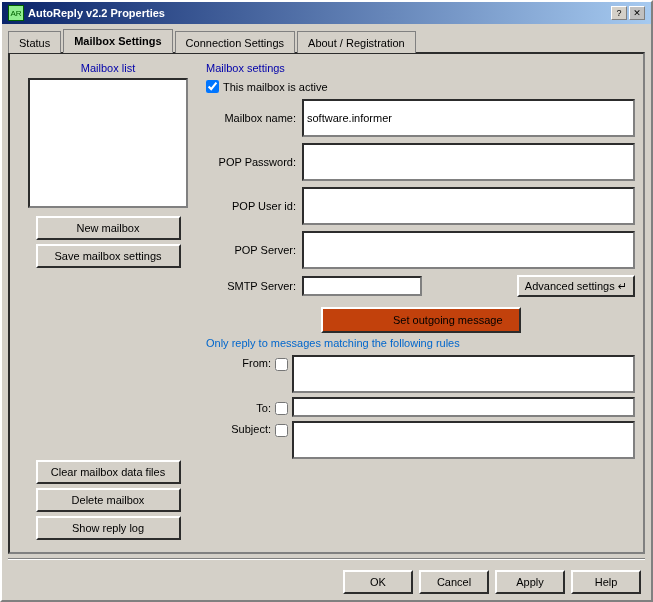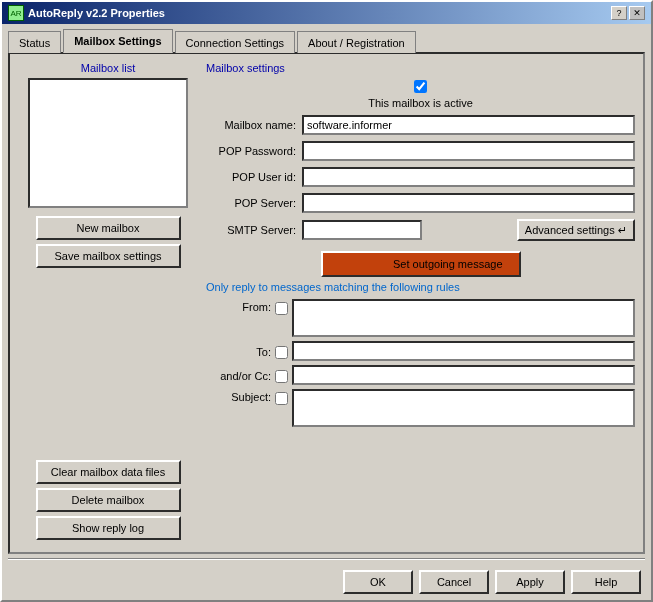--- a/index.html
+++ b/index.html
@@ -174,42 +174,41 @@
       color: #0000aa;
       font-size: 11px;
       margin-bottom: 6px;
     }
 
     .checkbox-row {
       display: flex;
       align-items: center;
       gap: 4px;
       margin-bottom: 6px;
-      flex-direction: column;
     }
 
     .field-row {
       display: flex;
       align-items: center;
       margin-bottom: 6px;
     }
 
     .field-label {
       width: 90px;
       text-align: right;
       margin-right: 6px;
       font-size: 11px;
     }
 
     .field-input {
       flex: 1;
       height: 20px;
       background: white;
       border: 2px inset #808080;
-      padding: 8px 3px;
+      padding: 17px 3px;
       font-size: 11px;
     }
 
     .smtp-row {
       display: flex;
       align-items: center;
       margin-bottom: 6px;
     }
 
     .smtp-input {
@@ -406,25 +405,20 @@
           <span class="rule-label">From:</span>
           <input type="checkbox" class="rule-checkbox" style="">
           <textarea class="rule-textarea" style=""></textarea>
         </div>
 
         <div class="rule-row" style="align-items:center;">
           <span class="rule-label">To:</span>
           <input type="checkbox" class="rule-checkbox" style="">
           <input class="rule-input" type="text" style="">
         </div>
-        <div class="rule-row" style="align-items:center;">
-          <span class="rule-label">and/or Cc:</span>
-          <input type="checkbox" class="rule-checkbox" style="">
-          <input class="rule-input" type="text" style="">
-        </div>
 
         <div class="rule-row">
           <span class="rule-label">Subject:</span>
           <input type="checkbox" class="rule-checkbox" style="">
           <textarea class="rule-textarea" style=""></textarea>
         </div>
       </div>
     </div>
   </div>
 

